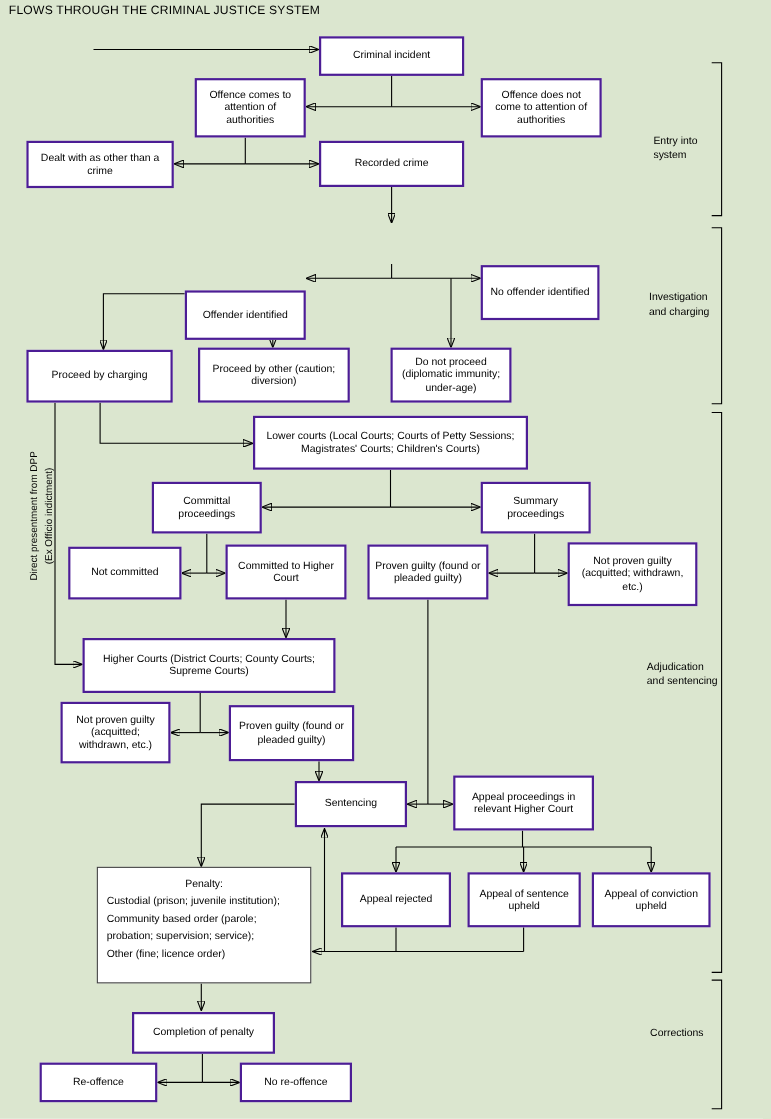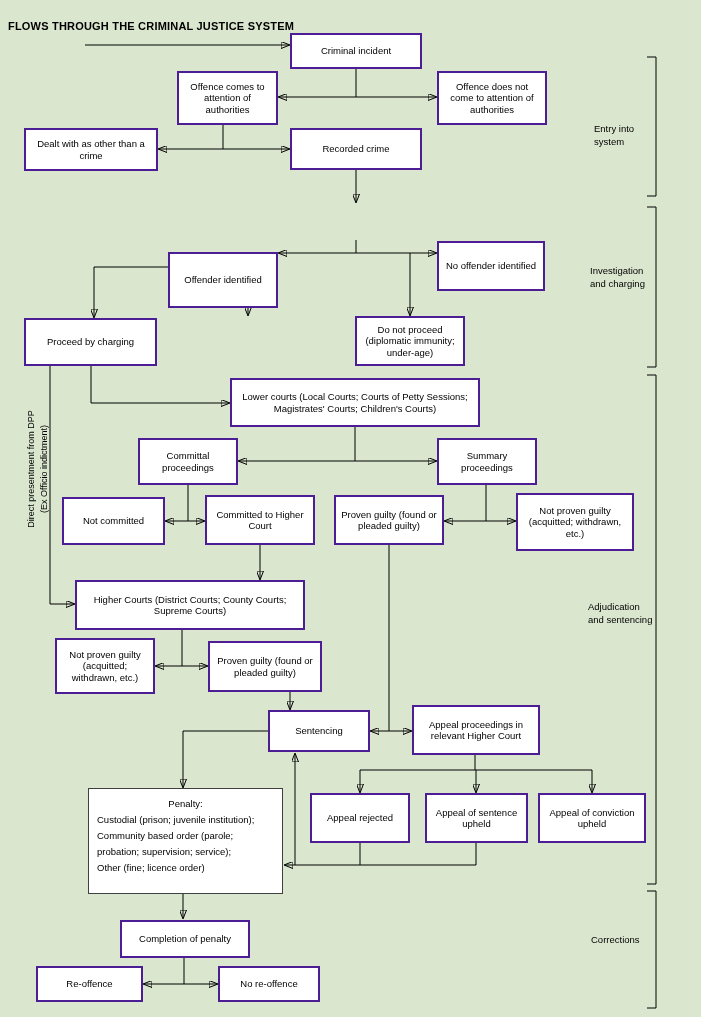--- a/index.html
+++ b/index.html
@@ -1,18 +1,18 @@
 <!DOCTYPE html>
 <html><head>
 <meta charset="utf-8">
 <style>
   *{box-sizing:border-box;margin:0;padding:0}
   body{margin:0;background:#ffffff;font-family:"Liberation Sans","DejaVu Sans",sans-serif}
   .canvas{position:relative;width:701px;height:1017px;background:#dbe6cf;overflow:hidden}
-  .page-title{position:absolute;left:8px;top:20px;font-size:11px;font-weight:bold;color:#000;letter-spacing:.2px}
+  .page-title{position:absolute;left:8px;top:4px;font-size:11px;font-weight:normal;color:#000;letter-spacing:.2px}
   .node{position:absolute;background:#fff;border:2px solid #4c1d95;display:flex;align-items:center;justify-content:center;
         text-align:center;font-size:9.5px;line-height:1.2;color:#000;padding:2px 5px}
   .penalty-box{position:absolute;background:#fff;border:1px solid #404040;font-size:9.5px;color:#000;
         padding:7px 8px;line-height:16px;text-align:left}
   .penalty-box .pt{text-align:center}
   .stage-label{position:absolute;font-size:9.5px;color:#000;text-align:left;line-height:1.35}
   .rotated-note{position:absolute;width:160px;height:26px;font-size:9px;color:#000;text-align:center;
         line-height:1.4;transform:rotate(-90deg)}
   svg.arrows{position:absolute;left:0;top:0}
   svg.arrows path{stroke:#000;fill:none;stroke-width:1}
@@ -144,23 +144,24 @@
       <path d="M 647 375 L 656 375 L 656 884 L 647 884"></path>
       <path d="M 647 891 L 656 891 L 656 1008 L 647 1008"></path>
     </g>
   </svg>
 
   <div class="node" style="left:290px;top:33px;width:132px;height:36px">Criminal incident</div>
   <div class="node" style="left:177px;top:71px;width:101px;height:54px">Offence comes to attention of authorities</div>
   <div class="node" style="left:437px;top:71px;width:110px;height:54px">Offence does not come to attention of authorities</div>
   <div class="node" style="left:24px;top:128px;width:134px;height:43px">Dealt with as other than a crime</div>
   <div class="node" style="left:290px;top:128px;width:132px;height:42px">Recorded crime</div>
-  <div class="node" style="left:168px;top:252px;width:110px;height:56px">Offender identified</div>
+  <div class="node" style="left:168px;top:264px;width:110px;height:45px">Offender identified</div>
   <div class="node" style="left:437px;top:241px;width:108px;height:50px">No offender identified</div>
   <div class="node" style="left:24px;top:318px;width:133px;height:48px">Proceed by charging</div>
+  <div class="node" style="left:180px;top:316px;width:138px;height:50px">Proceed by other (caution; diversion)</div>
   <div class="node" style="left:355px;top:316px;width:110px;height:50px">Do not proceed (diplomatic immunity; under-age)</div>
   <div class="node" style="left:230px;top:378px;width:250px;height:49px">Lower courts (Local Courts; Courts of Petty Sessions; Magistrates' Courts; Children's Courts)</div>
   <div class="node" style="left:138px;top:438px;width:100px;height:47px">Committal proceedings</div>
   <div class="node" style="left:437px;top:438px;width:100px;height:47px">Summary proceedings</div>
   <div class="node" style="left:62px;top:497px;width:103px;height:48px">Not committed</div>
   <div class="node" style="left:205px;top:495px;width:110px;height:50px">Committed to Higher Court</div>
   <div class="node" style="left:334px;top:495px;width:110px;height:50px">Proven guilty (found or pleaded guilty)</div>
   <div class="node" style="left:516px;top:493px;width:118px;height:58px">Not proven guilty (acquitted; withdrawn, etc.)</div>
   <div class="node" style="left:75px;top:580px;width:230px;height:50px">Higher Courts (District Courts; County Courts; Supreme Courts)</div>
   <div class="node" style="left:55px;top:638px;width:100px;height:56px">Not proven guilty (acquitted; withdrawn, etc.)</div>

